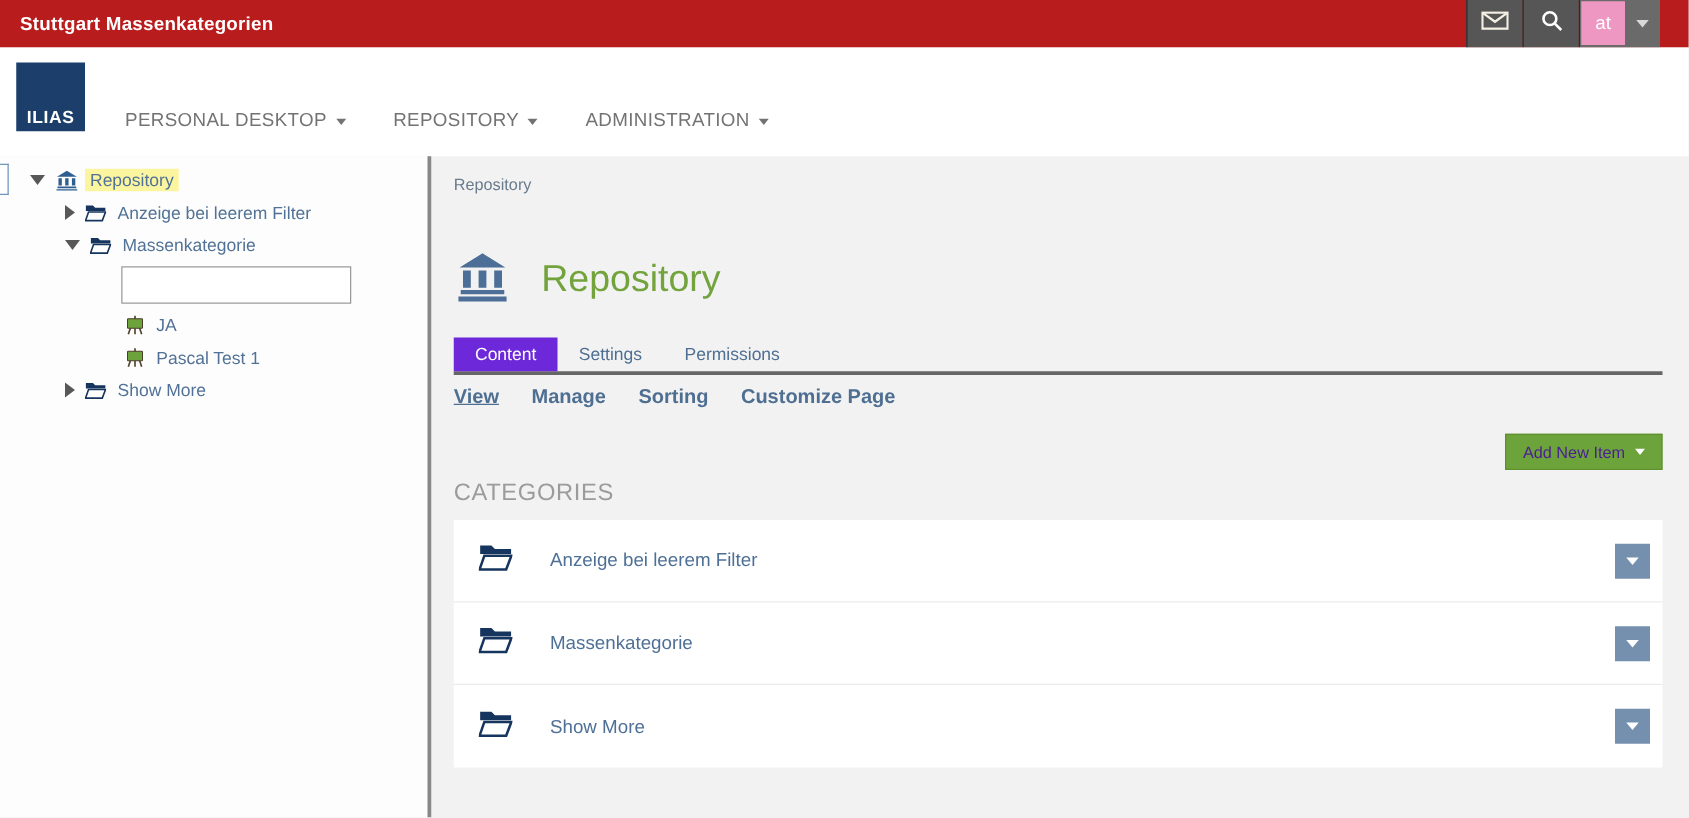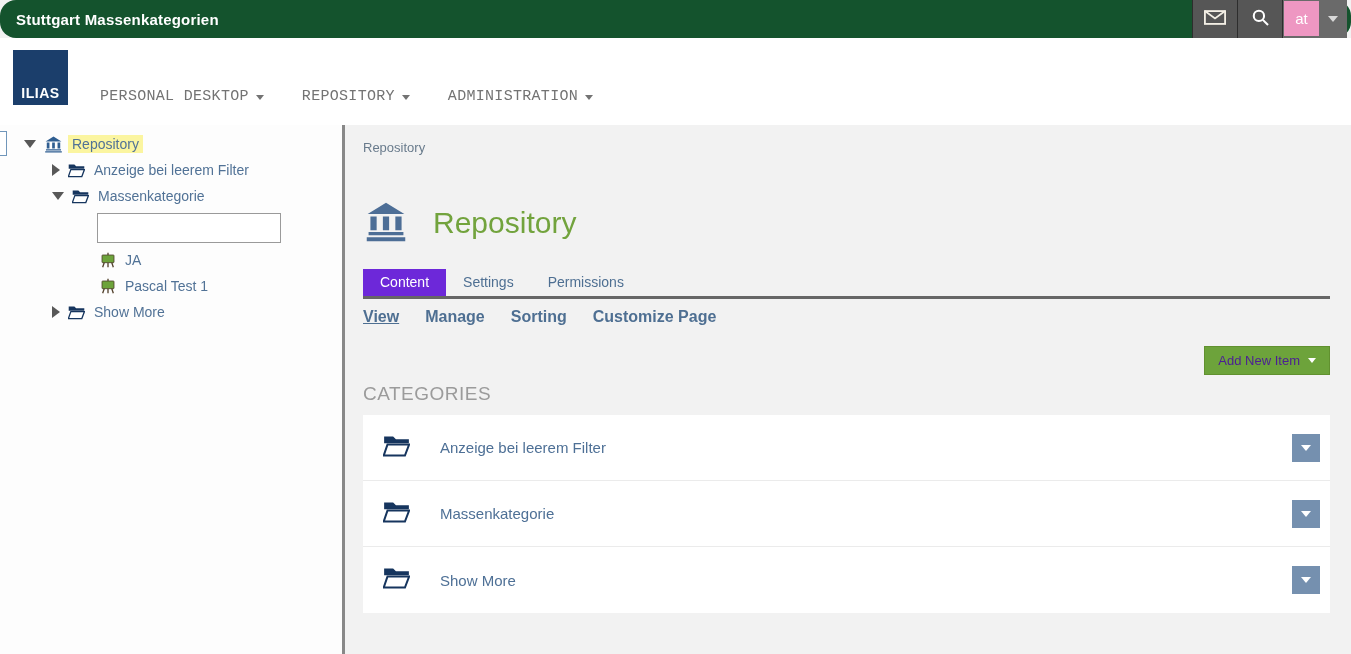--- a/index.html
+++ b/index.html
@@ -1,41 +1,41 @@
 <!DOCTYPE html>
 <html><head>
 <meta charset="utf-8">
 <style>
   * { margin:0; padding:0; box-sizing:border-box; }
   html,body { width:1351px; height:654px; overflow:hidden; background:#f2f2f2;
               font-family:"Liberation Sans","DejaVu Sans",sans-serif; }
 
   
-  .topbar { height:38px; background:#14532d; display:flex; align-items:center;
-            justify-content:space-between; padding-left:16px;border-radius:16px; }
+  .topbar { height:38px; background:#b91c1c; display:flex; align-items:center;
+            justify-content:space-between; padding-left:16px; }
   .topbar-title { color:#ffffff; font-size:15px; font-weight:bold; letter-spacing:.2px; }
-  .topbar-controls { display:flex; height:38px; margin-right:4px;justify-content:space-between; }
+  .topbar-controls { display:flex; height:38px; margin-right:23px;justify-content:space-between; }
   .tb-btn { width:45px; height:38px; background:#565656; border-left:1px solid #2d2d2d;
             display:flex; align-items:center; justify-content:center; cursor:pointer; }
   .tb-user { display:flex; align-items:center; background:#6a6a6a;
              border-left:1px solid #2d2d2d; padding:0 0 0 0; cursor:pointer; }
   .avatar { width:35px; height:35px; background:#ee97c2; color:#ffffff; font-size:15px;
             display:flex; align-items:center; justify-content:center; margin:1px 0 2px 1px; }
   .caret-down { width:0; height:0; border-left:5px solid transparent;
                 border-right:5px solid transparent; border-top:6px solid #d8d8d8;
                 margin:0 9px 0 9px; }
 
   
   .header { height:87px; background:#ffffff; position:relative; }
   .logo { position:absolute; left:13px; top:12px; width:55px; height:55px; background:#1b3e6b;
           display:flex; align-items:flex-end; justify-content:center; cursor:pointer; }
   .logo span { color:#ffffff; font-weight:bold; font-size:14px; letter-spacing:.5px; margin-bottom:4px; }
   .mainnav { position:absolute; left:100px; top:50px; display:flex; gap:38px; }
   .nav-item { display:flex; align-items:center; gap:7px; color:#737373; font-size:15px;
-              letter-spacing:.3px; cursor:pointer;font-family:Liberation Mono, monospace; }
+              letter-spacing:.3px; cursor:pointer; }
   .nav-caret { width:0; height:0; border-left:4px solid transparent;
                border-right:4px solid transparent; border-top:5px solid #737373; margin-top:2px; }
 
   
   .page-body { display:flex; height:529px; }
 
   
   .sidebar { width:345px; min-width:345px; background:#fdfdfd; border-right:3px solid #888888;
              position:relative; padding-top:6px; overflow:hidden; }
   .tree-toggle { position:absolute; left:0; top:6px; width:7px; height:25px; background:#ffffff;

